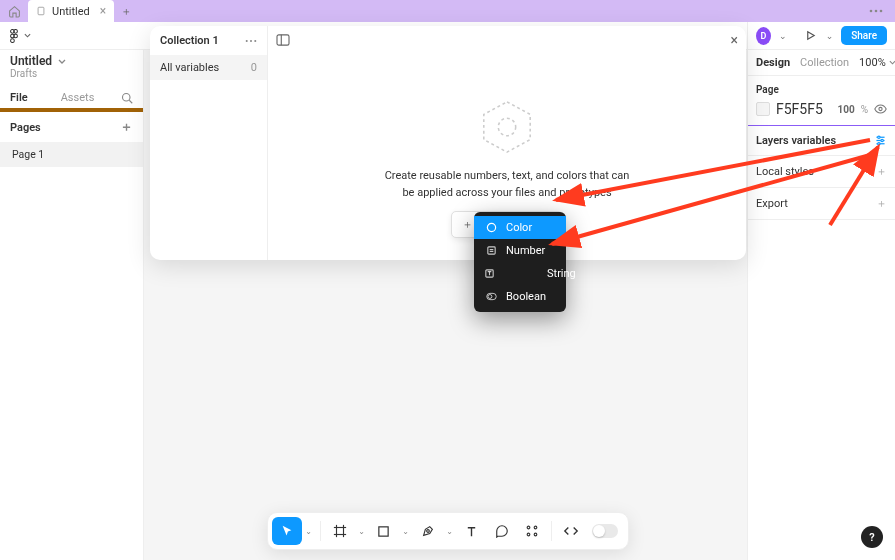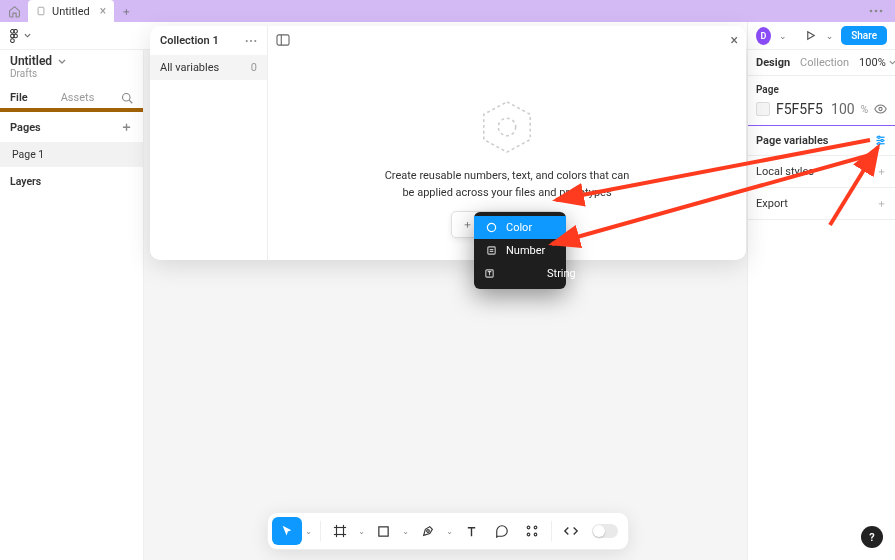--- a/index.html
+++ b/index.html
@@ -42,21 +42,21 @@
   .share-btn { background:#0d99ff; color:#fff; padding:4px 10px; border-radius:5px; font-size:10px; font-weight:500; }
   .rp-tabs { display:flex; align-items:center; padding:6px 8px; gap:10px; border-bottom:1px solid #eee; }
   .rp-tabs .active { font-weight:700; }
   .rp-tabs .inactive { color:#999; }
   .rp-tabs .zoom { margin-left:auto; color:#333; display:flex; align-items:center; gap:3px; }
   .rp-section { padding:8px; border-bottom:1px solid #8b5cf6; }
   .rp-section .label { font-weight:600; font-size:10px; margin-bottom:6px; }
   .page-bg-row { display:flex; align-items:center; gap:6px; }
   .swatch { width:14px; height:14px; background:#f5f5f5; border:1px solid #ddd; border-radius:2px; }
   .page-bg-row .hex { font-size:14px; flex:1; }
-  .page-bg-row .pct { font-size:14px; color:#666; }
+  .page-bg-row .pct { font-size:10px; color:#666;font-weight:bold; }
   .page-bg-row .unit { font-size:10px; color:#999; }
   .eye { color:#666; }
   .rp-row-simple { display:flex; align-items:center; justify-content:space-between; padding:8px; border-bottom:1px solid #eee; color:#999; font-size:10px; }
   .rp-row-simple .strong { color:#333; font-weight:600; }
   .sliders-icon { color:#0d99ff; }
 
   
   .canvas { position:absolute; top:50px; left:144px; right:148px; bottom:0; background:#f5f5f5; }
   .var-panel { position:absolute; top:26px; left:150px; width:596px; height:234px; background:#fff; border-radius:10px; box-shadow:0 6px 24px rgba(0,0,0,0.12); display:flex; }
   .var-left { width:118px; border-right:1px solid #eee; }
@@ -164,21 +164,20 @@
           <circle cx="7" cy="7" r="5"></circle>
           <line x1="11" y1="11" x2="15" y2="15"></line>
         </svg>
     </span>
   </div>
   <div class="section-row">
     <span>Pages</span>
     <span style="color:#888;font-size:13px;">＋</span>
   </div>
   <div class="page-item">Page 1</div>
-  <div class="layers-label">Layers</div>
 </div>
 
 <div class="canvas"></div>
 
 <div class="right-panel">
   <div class="rp-header">
     <div class="avatar">D</div>
     <span class="chev">⌄</span>
     <div class="spacer"></div>
     <div class="play-btn">
@@ -208,21 +207,21 @@
       <span class="unit">%</span>
       <span class="eye">
         <svg width="13" height="10" viewBox="0 0 16 12" fill="none" stroke="#777" stroke-width="1.3">
             <path d="M1 6s2.5-5 7-5 7 5 7 5-2.5 5-7 5-7-5-7-5z"></path>
             <circle cx="8" cy="6" r="2"></circle>
           </svg>
       </span>
     </div>
   </div>
   <div class="rp-row-simple">
-    <span class="strong">Page variables</span>
+    <span class="strong">Layers variables</span>
     <span class="sliders-icon">
       <svg width="13" height="13" viewBox="0 0 16 16" fill="none" stroke="#0d99ff" stroke-width="1.5">
           <line x1="3" y1="4" x2="13" y2="4"></line>
           <line x1="3" y1="8" x2="13" y2="8"></line>
           <line x1="3" y1="12" x2="13" y2="12"></line>
           <circle cx="6" cy="4" r="1.5" fill="#fff"></circle>
           <circle cx="10" cy="8" r="1.5" fill="#fff"></circle>
           <circle cx="6" cy="12" r="1.5" fill="#fff"></circle>
         </svg>
     </span>
@@ -305,20 +304,29 @@
   </div>
   <div class="item">
     <span class="ic">
       <svg width="11" height="11" viewBox="0 0 12 12" fill="none" stroke="#ccc" stroke-width="1.2">
           <rect x="2" y="2" width="8" height="8" rx="1"></rect>
           <path d="M4 4h4M6 4v4"></path>
         </svg>
     </span>
     <span style="color:#fff;margin-left:44px;">String</span>
   </div>
+  <div class="item">
+    <span class="ic">
+      <svg width="11" height="11" viewBox="0 0 14 10" fill="none" stroke="#ccc" stroke-width="1.2">
+          <rect x="1" y="1" width="12" height="8" rx="4"></rect>
+          <circle cx="5" cy="5" r="2.5"></circle>
+        </svg>
+    </span>
+    <span style="color:#fff;">Boolean</span>
+  </div>
 </div>
 
 <div class="bottom-toolbar">
   <div class="bt-item active">
     <svg width="14" height="14" viewBox="0 0 16 16" fill="#fff">
         <path d="M3 2l10 5-4 1.5L7.5 13z"></path>
       </svg>
   </div>
   <div class="bt-sub">⌄</div>
   <div class="bt-sep"></div>

